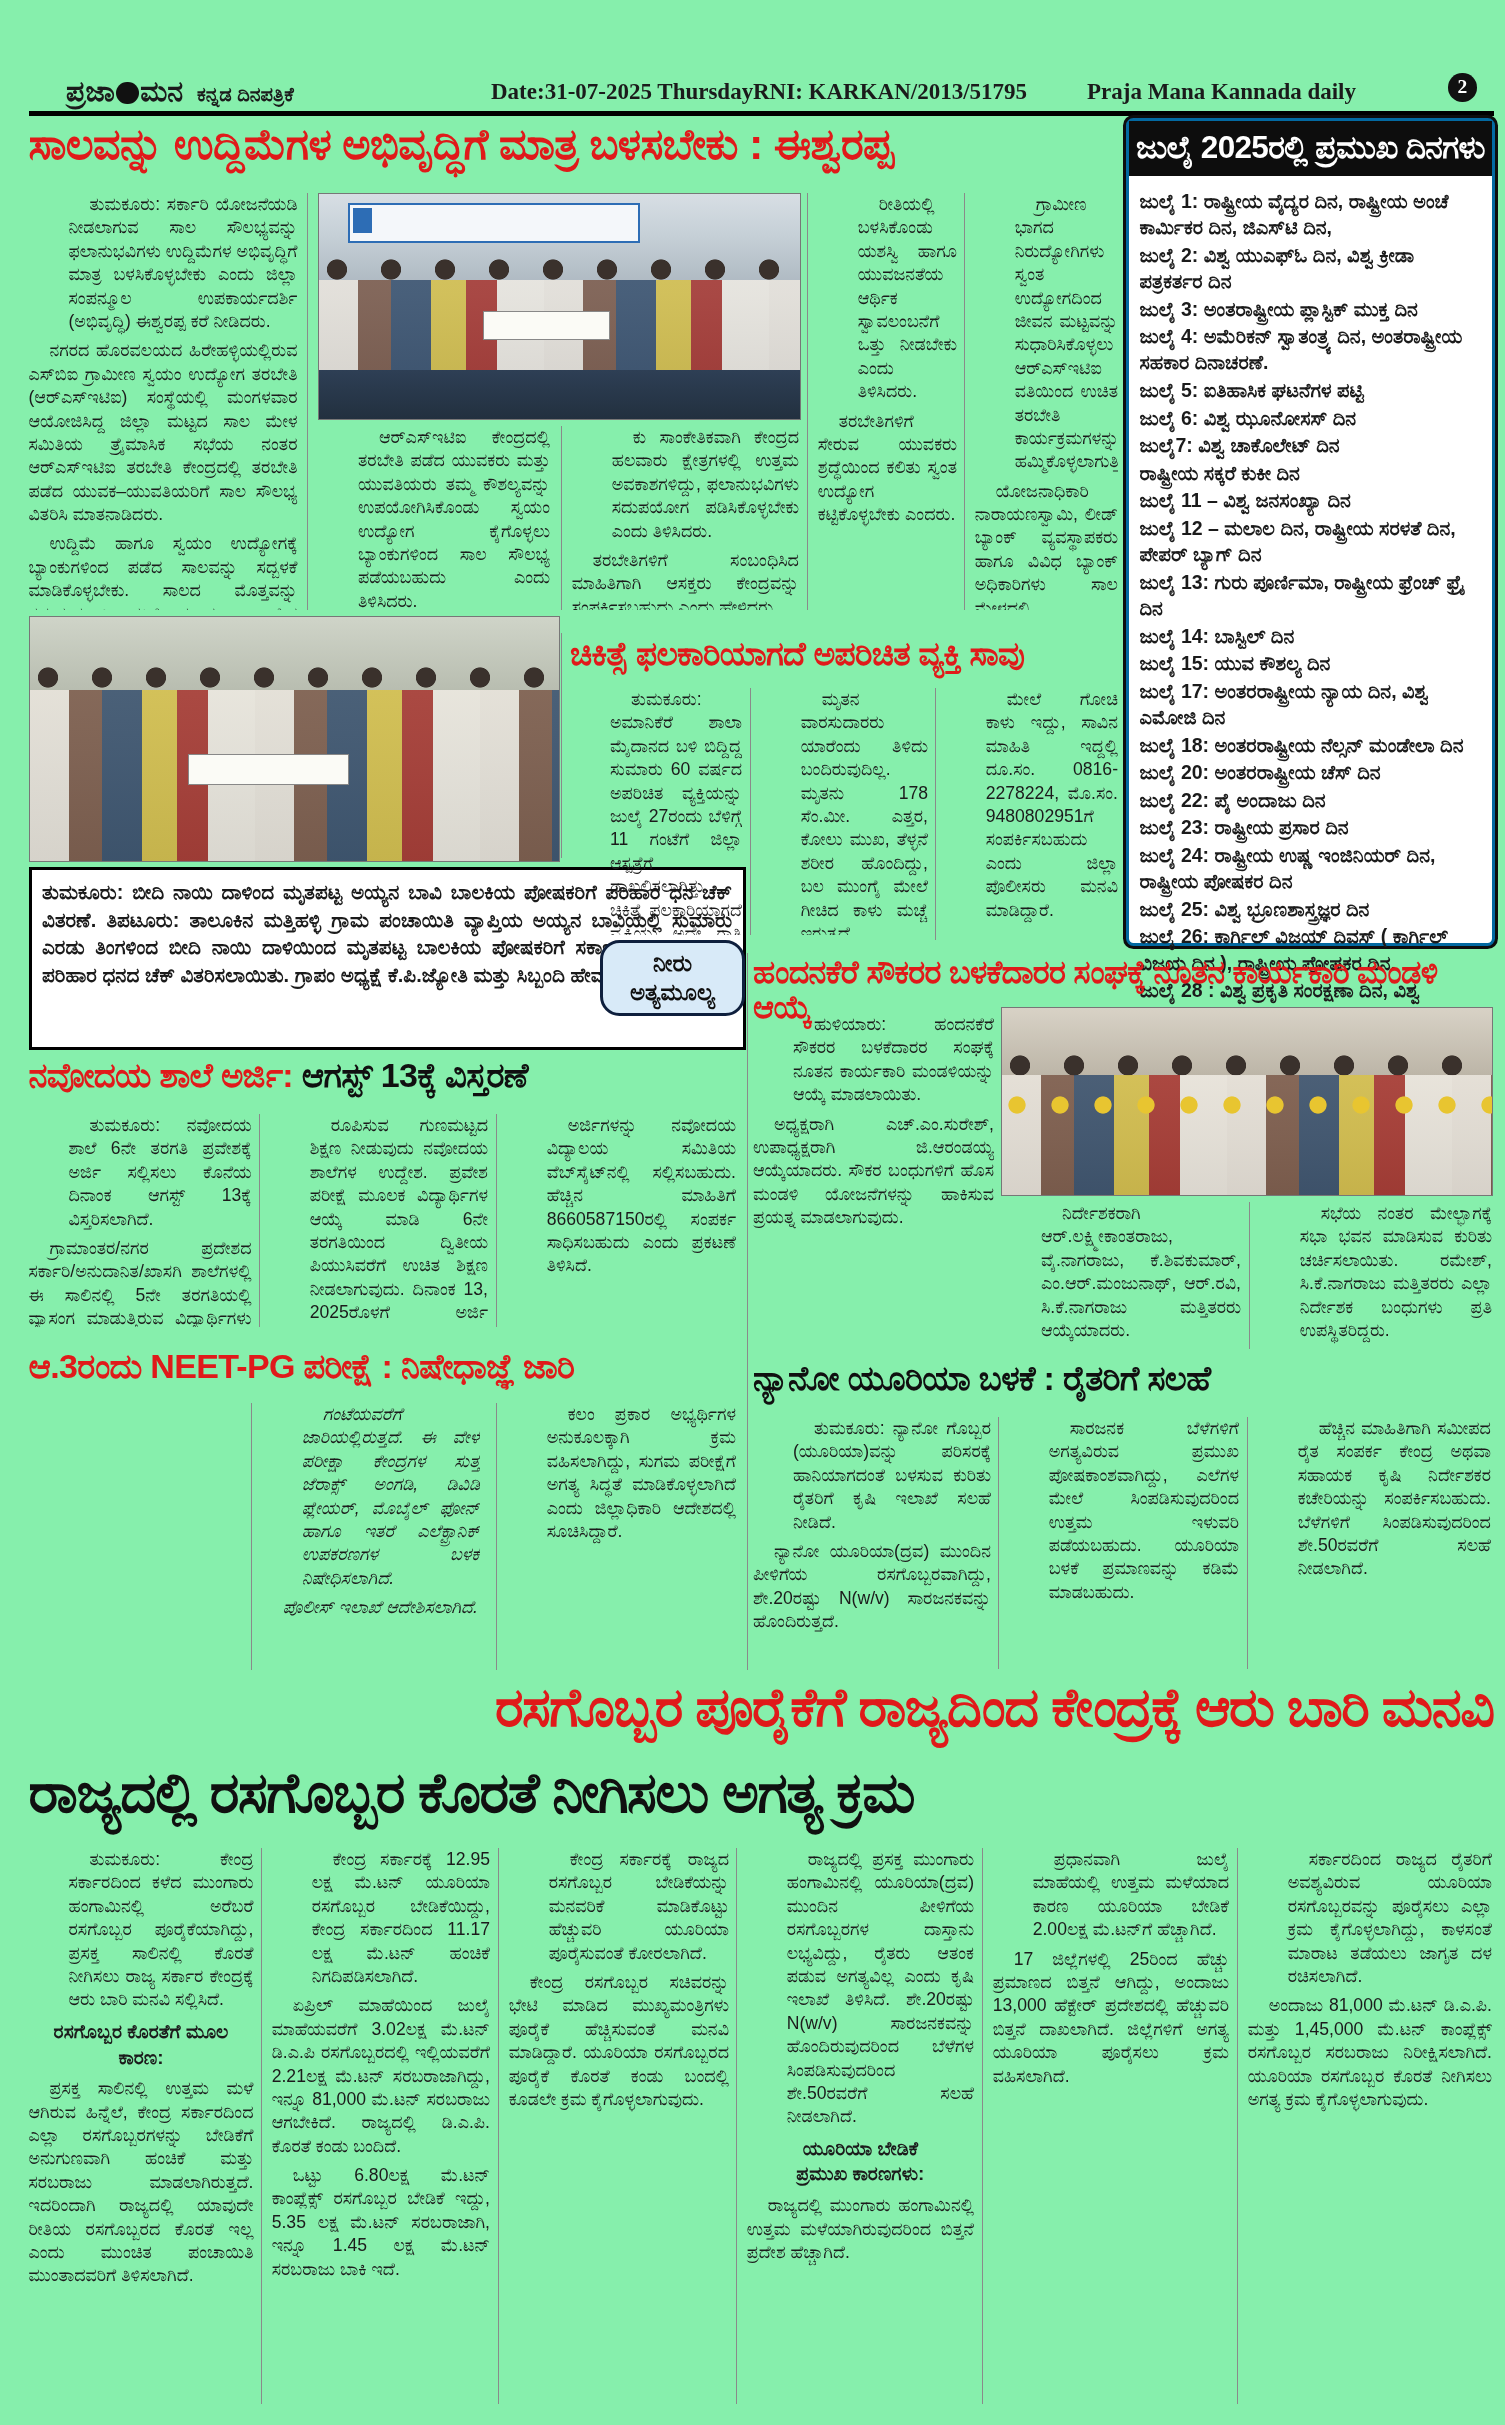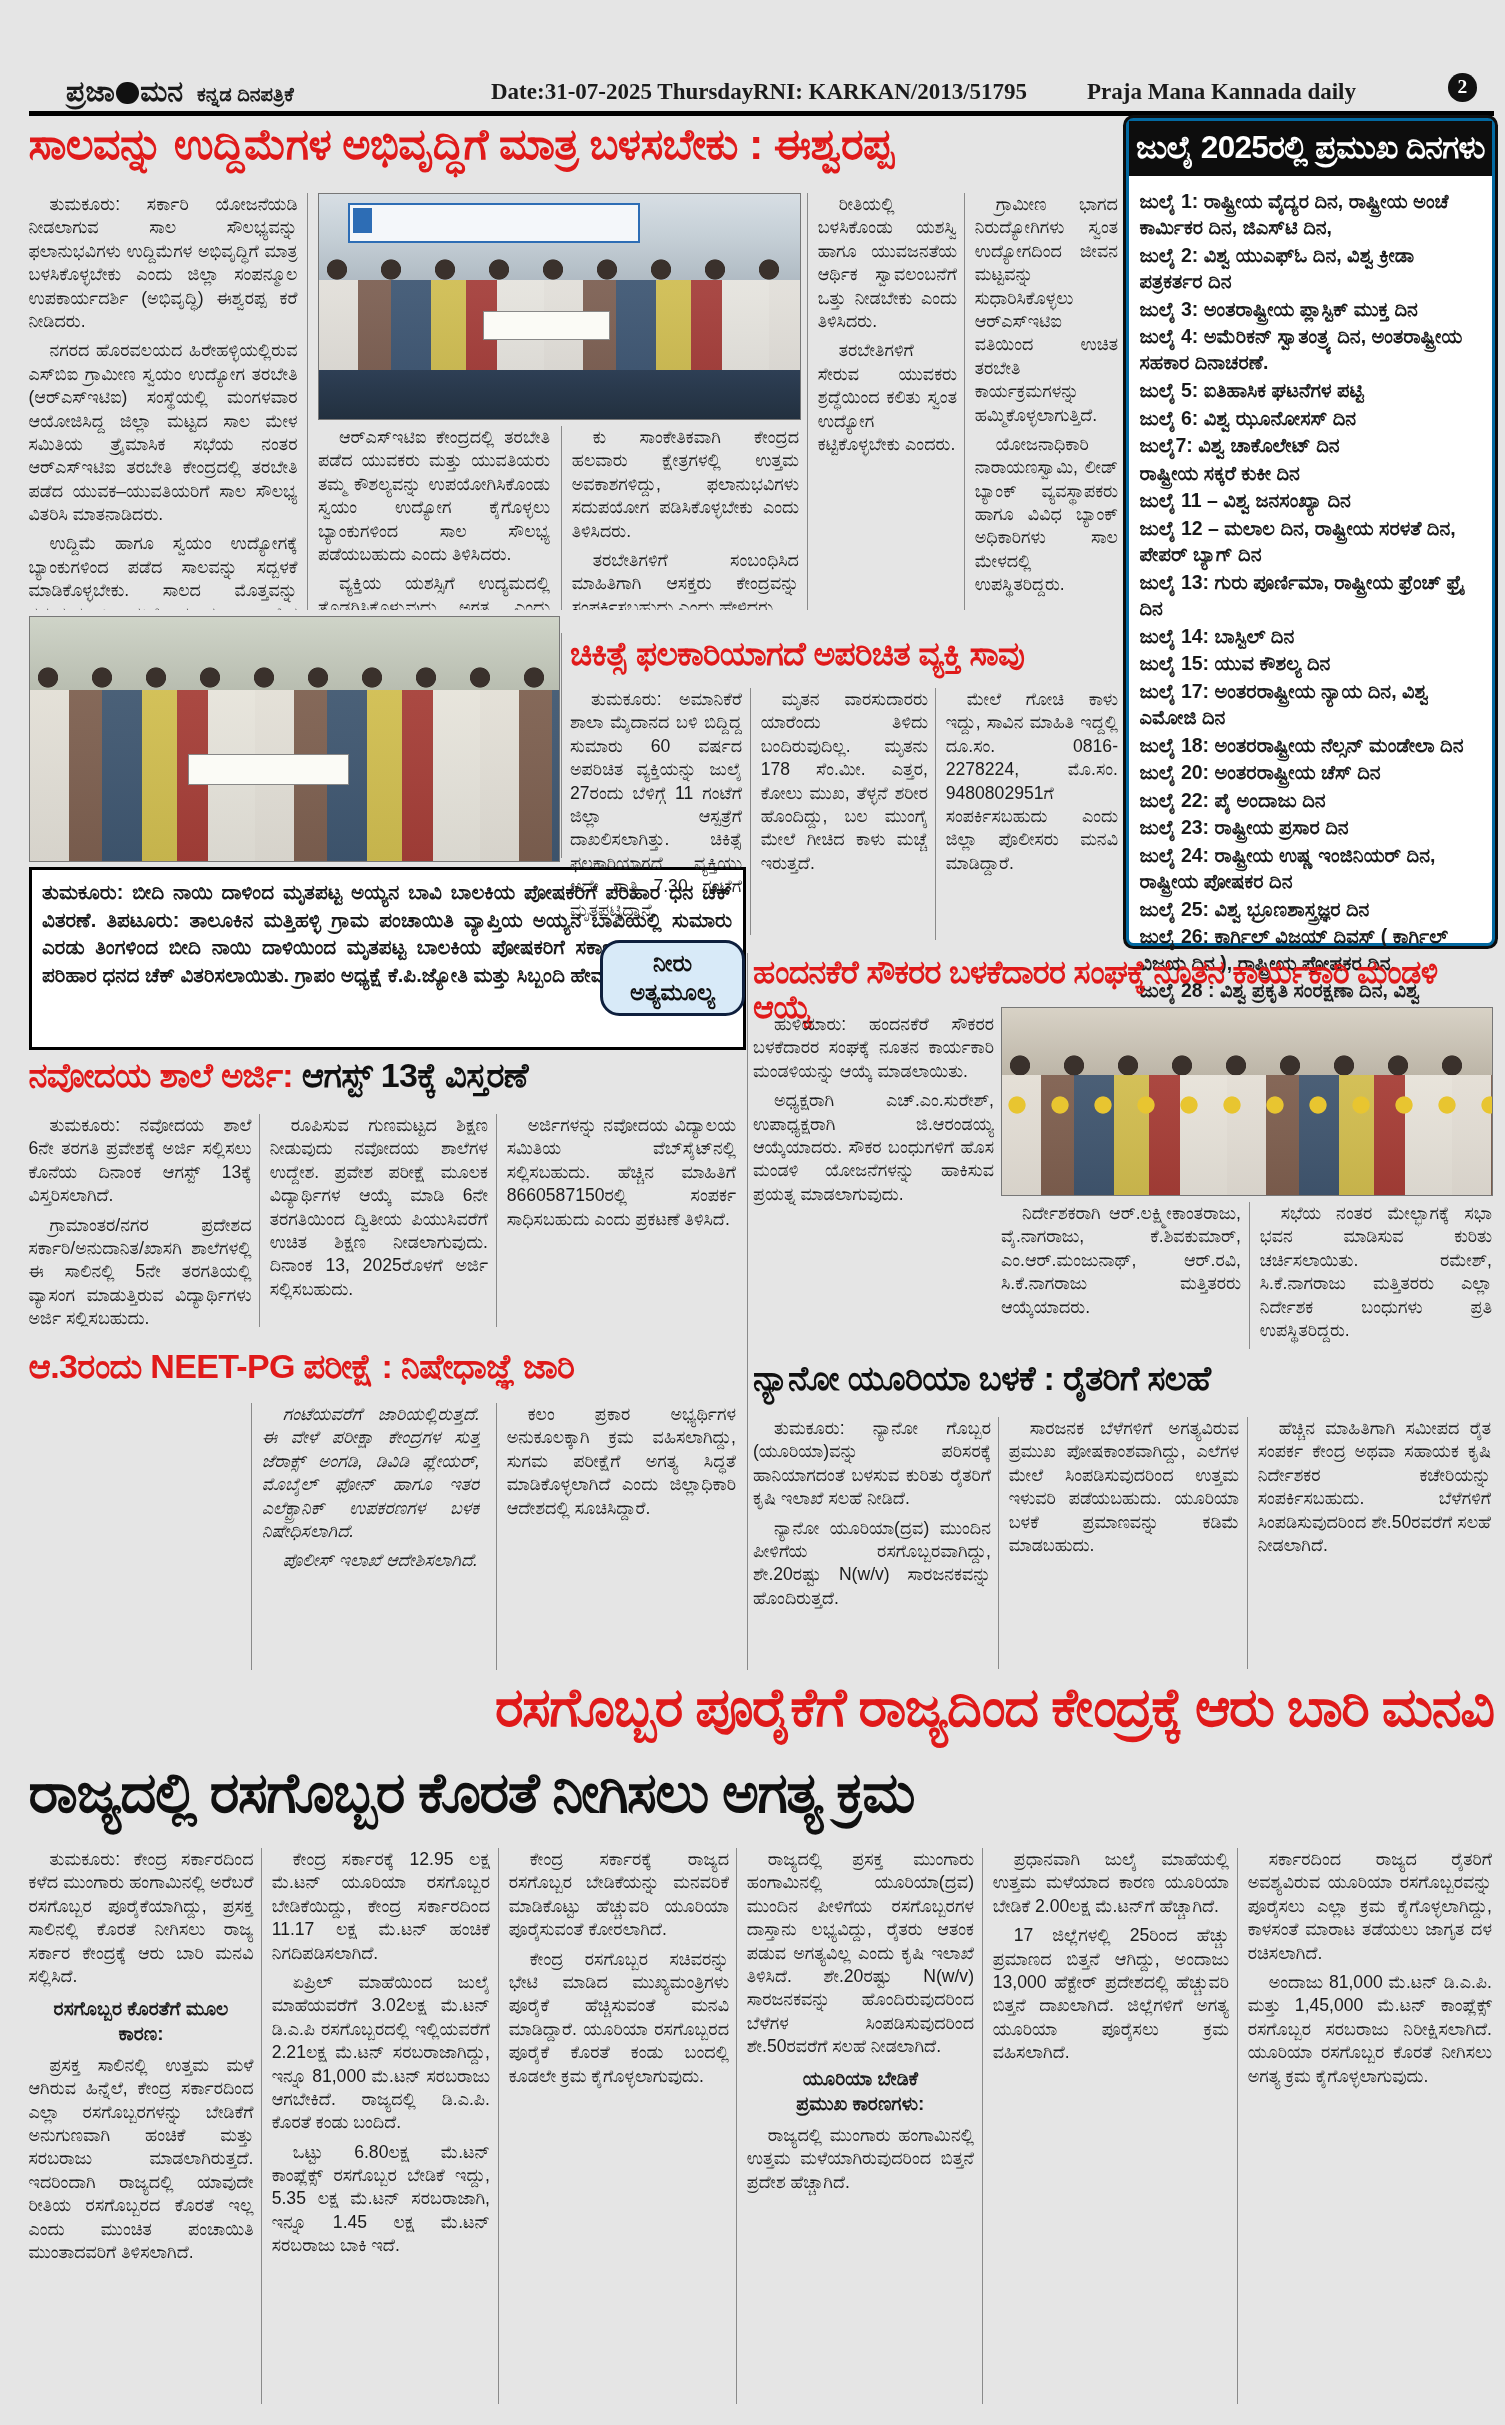--- a/index.html
+++ b/index.html
@@ -1,16 +1,16 @@
 <!DOCTYPE html>
 <html style="font-size:12px"><head>
 <meta charset="utf-8">
 <style>
   html,body{margin:0;padding:0;background:#ffffff;}
-  #paper{position:relative;width:1505px;height:2426px;background:#e5e5e5;overflow:hidden;
+  #paper{position:relative;width:1505px;height:2426px;background:#86efac;overflow:hidden;
          font-family:"Liberation Sans",sans-serif;color:#1b1b1b;}
   .abs{position:absolute;}
   
   .mast{font-weight:800;font-size:28.5px;letter-spacing:0;}
   .mast-sub{font-weight:700;font-size:19.5px;}
   .hdr-serif{font-family:"Liberation Serif",serif;font-weight:700;font-size:23px;}
   .hdr-rule{background:#000;height:5.2px;}
   .pagenum{width:28.5px;height:28.5px;border-radius:50%;background:#111;color:#fff;
            font-family:"Liberation Serif",serif;font-weight:700;font-size:19.5px;
            display:flex;align-items:center;justify-content:center;}
@@ -20,21 +20,21 @@
   .hl{font-weight:800;line-height:1.08;letter-spacing:-0.7px;}
   .hl-red{color:#e01a1a;}
   .hl-black{color:#101010;}
   .hl-main{font-size:43px;}
   .hl-med{font-size:33px;}
   .hl-huge{font-size:54px;letter-spacing:-1.5px;text-align:right;}
   .hl-huge2{font-size:56px;letter-spacing:-1.5px;}
   
   .col{font-size:17.6px;line-height:1.33;text-align:justify;}
   .col p{margin:0 0 6px 0;text-indent:21px;}
-  .col p:first-child{text-indent:21px;}
+  .col p:first-child{text-indent:21px;margin-left:40px;}
   .vr{border-left:0.7px solid #8a8a8a;padding-left:9.7px;}
   .vline{position:absolute;width:0.7px;background:#8a8a8a;}
   .subhead{font-weight:800;text-align:center;font-size:19px;margin:7.5px 0;text-indent:0;}
   
   .sb{border:3px solid #0369a1;border-radius:7.5px;box-shadow:0 0 0 1.5px #fff inset,0 0 0 3px #0d0d0d;
       background:#fff;}
   .sb-title{background:#0d0d0d;color:#fff;font-weight:800;font-size:31.5px;text-align:center;
             padding:7.5px 3px 10.5px 3px;letter-spacing:-0.7px;}
   .sb-body{padding:12px 10.5px;font-weight:700;font-size:19.5px;line-height:1.34;}
   .sb-item{margin-bottom:1.5px;}

